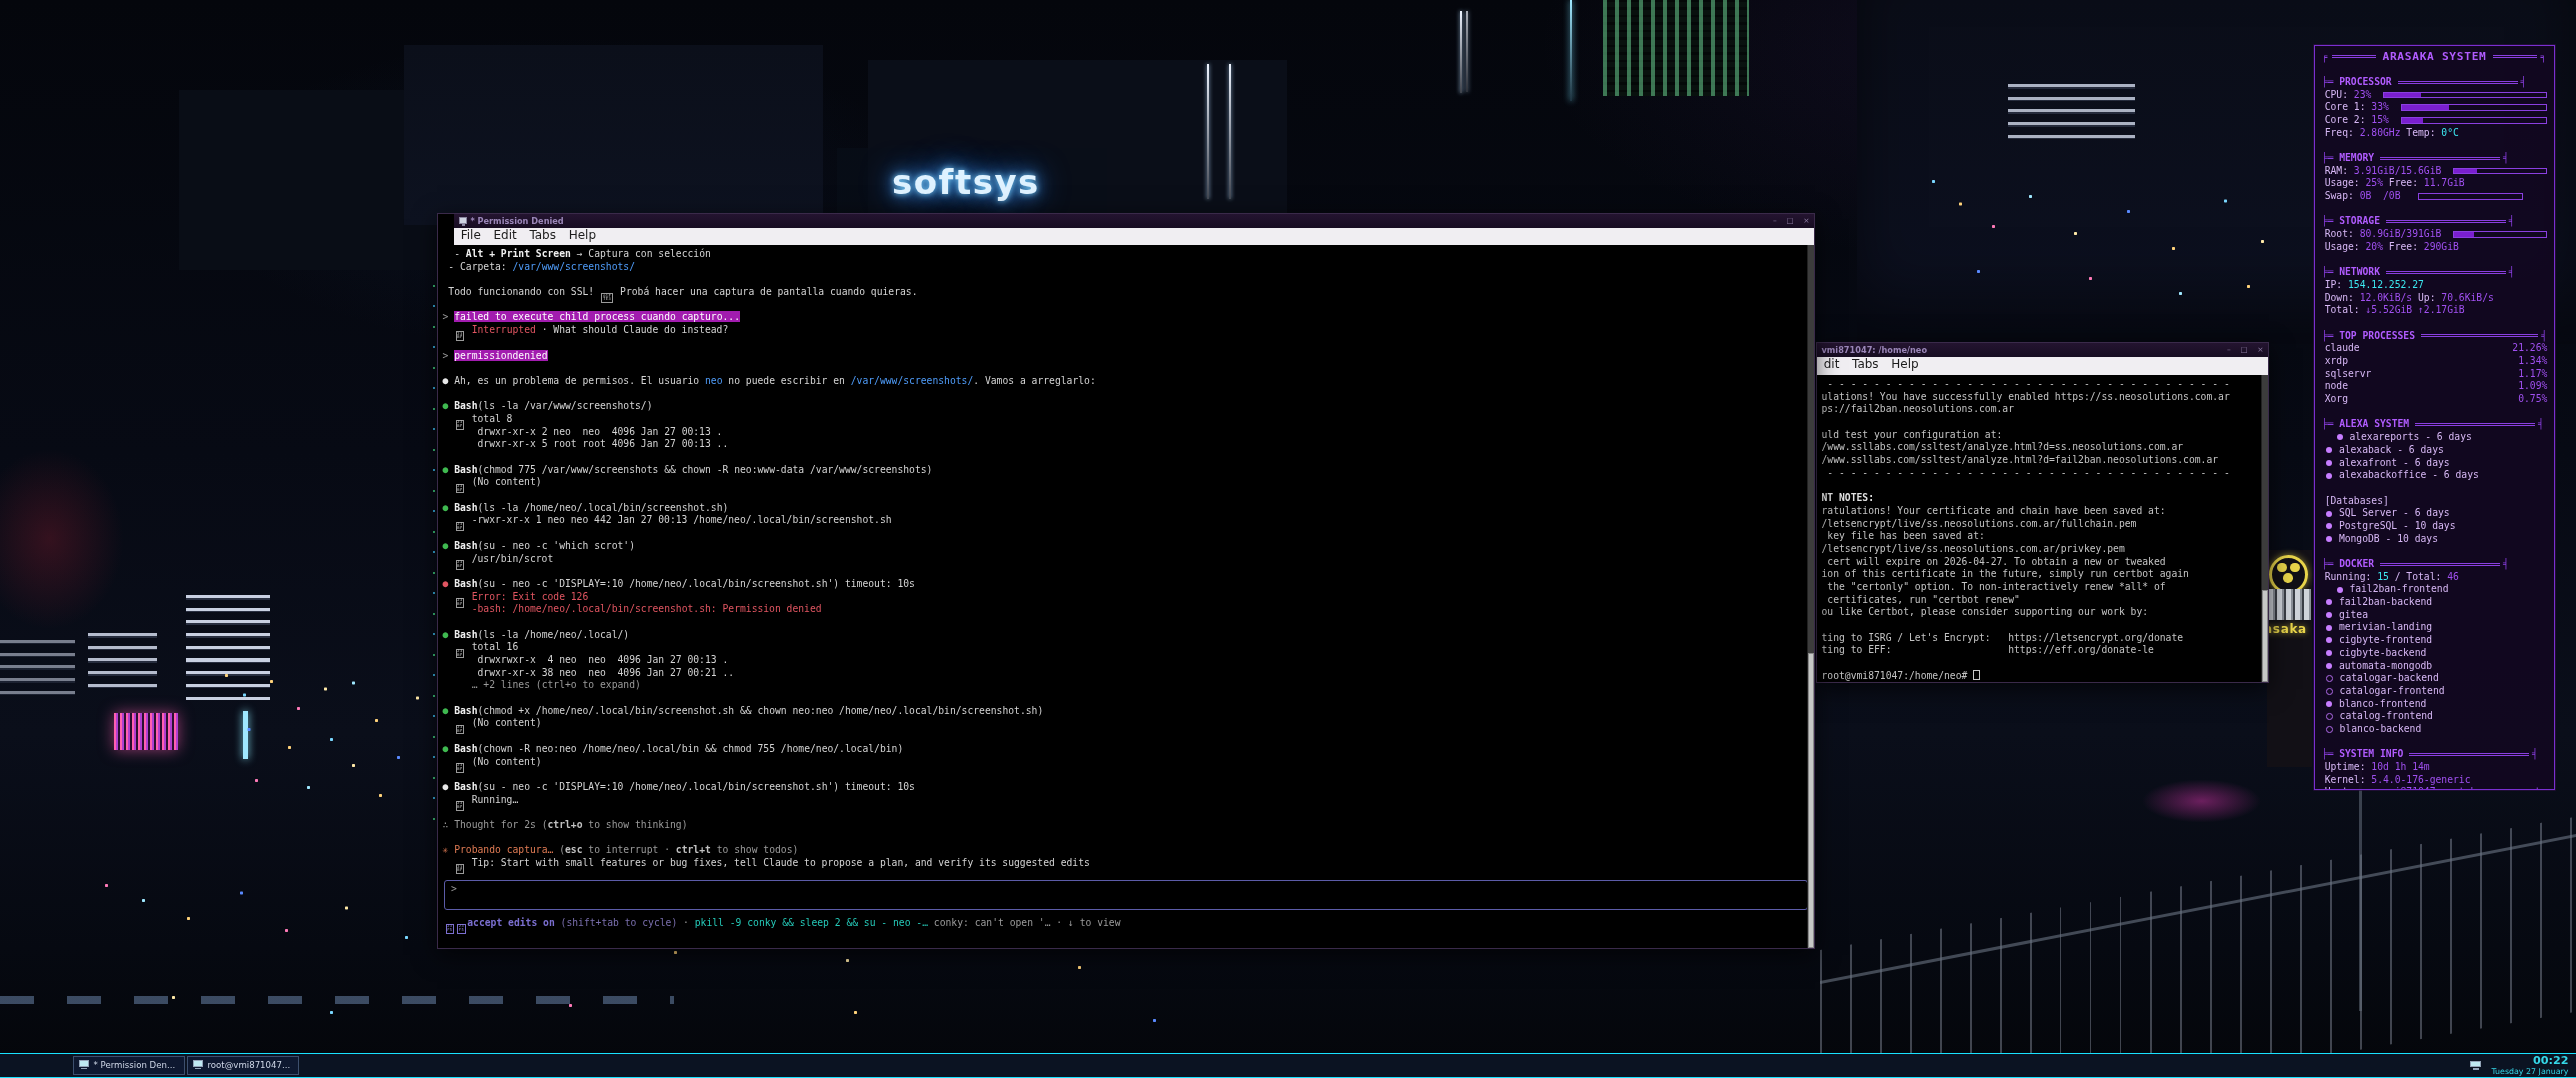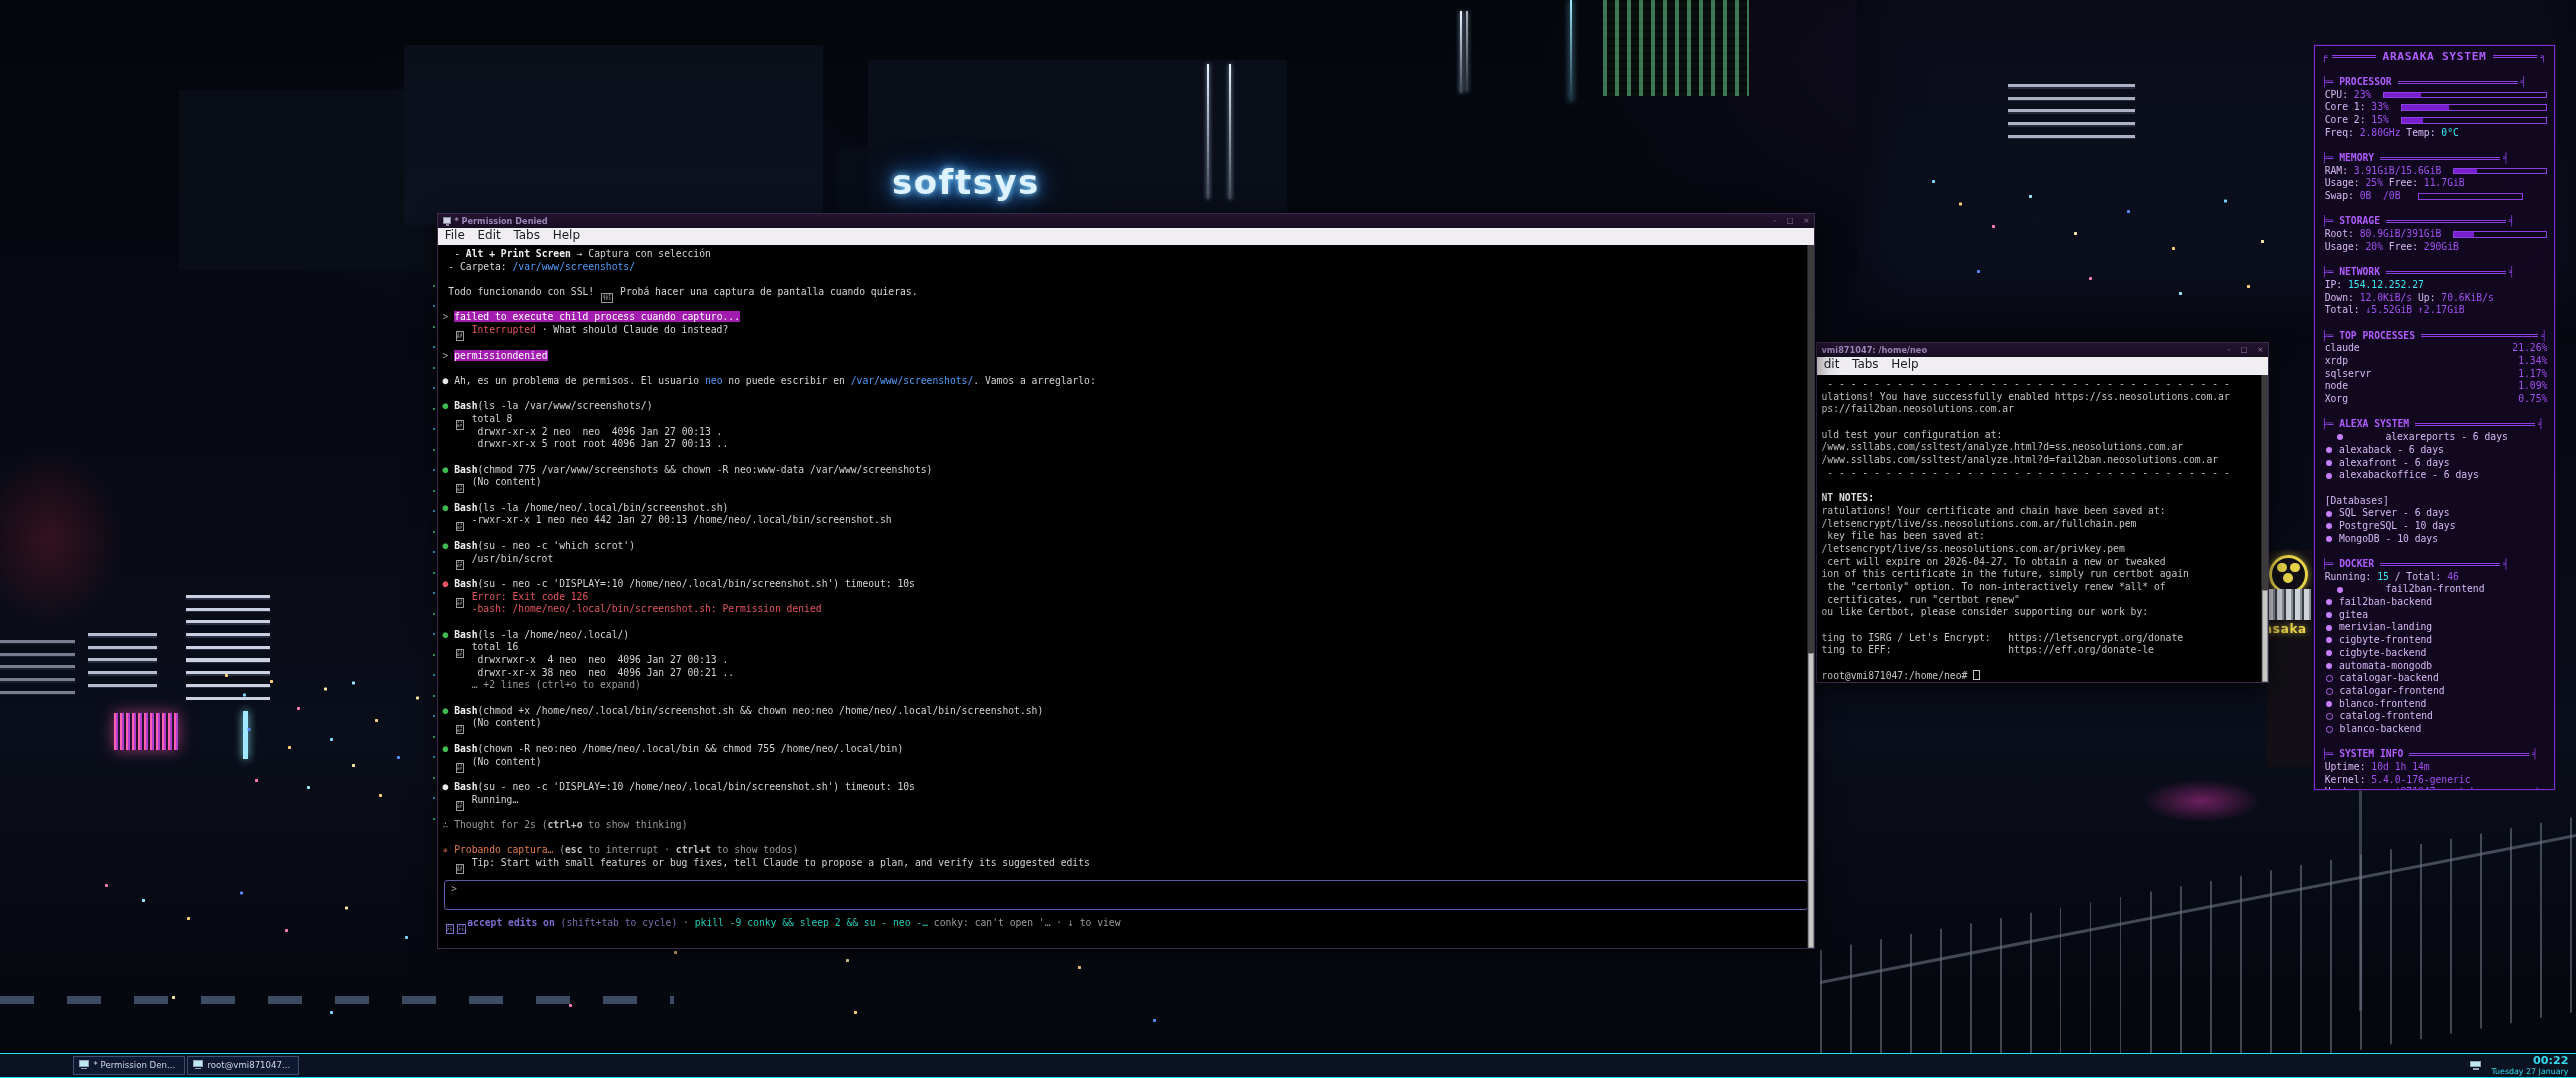--- a/index.html
+++ b/index.html
@@ -94,21 +94,21 @@
   .title-icon::after { content:""; position:absolute; left:2.2px; top:6px; width:3px; height:1.5px; background:#8a86a0; }
   .win-controls { margin-left:auto; display:flex; gap:9.7px; font-weight:normal; }
   .win-controls span { font-size:7.5px; color:#8a7aa0; cursor:default; }
   .menubar { height:18px; background:#f0eef2; border-bottom:0.7px solid #c8c4cc; display:flex; align-items:flex-start;
     padding:0 6.7px; gap:12.7px; font-family:"DejaVu Sans",sans-serif; font-size:12px; color:#1c1c1c; }
   .content { position:absolute; left:0; right:0; bottom:0; background:#000; overflow:hidden; }
   .scrollbar { position:absolute; top:0; right:0; bottom:0; width:7.5px; background:#3c3c3c; border-left:0.7px solid #222; }
   .scrollbar .thumb { position:absolute; left:0; right:0; background:#c6c8c6; border:0.7px solid #8a8a8a; }
 
   
-  #main-term { left:437px; top:213px; width:1378px; height:736px; z-index:3; }
+  #main-term { left:437px; top:213px; width:1378px; height:736px; z-index:3;padding-left:16px; }
   #main-term .content { top:31px; }
   #rt-term { left:1816px; top:342px; width:453px; height:341px; z-index:2; }
   #rt-term .content { top:32px; }
   #rt-term .titlebar { height:13.5px; }
   #rt-term .menubar { height:19px; }
 
   .lines { padding:3px 10.5px 0 4.5px; }
   .tline { height:12.7px; line-height:12.7px; font-size:9.7px; color:#d4d4d4; white-space:pre; }
   .seg.t { color:#d4d4d4; } .seg.d { color:#9a9a9a; }
   .seg.b { color:#f0f0f0; font-weight:bold; } .seg.db { color:#c0c0c0; font-weight:bold; }
@@ -141,21 +141,21 @@
   .ck-h .post { color:#8a3fe0; font-weight:normal; }
   .ck-row { height:12.7px; display:flex; align-items:center; white-space:pre; padding-left:3px; }
   .ck-blank { height:12.7px; }
   .lab { color:#d7b8f5; } .val { color:#a050f0; } .cy { color:#3ce8f0; }
   .ck-bar { flex:1; height:6.7px; border:0.7px solid #8a3fe0; margin-left:6px; }
   .ck-bar i { display:block; height:100%; background:#7a1fd0; }
   .ck-bar.fixed { flex:0 0 105px; }
   .proc .pct { margin-left:auto; }
   .dotmark { display:inline-block; width:6px; height:6px; border-radius:50%; margin:0 6.7px 0 1.5px; }
   .dotmark.fill { background:#c77dff; } .dotmark.open { border:1.5px solid #b06ae8; width:6.7px; height:6.7px; }
-  .ck-row.ind { padding-left:13.5px;gap:36px; }
+  .ck-row.ind { padding-left:13.5px; }
 
   
   #taskbar { position:absolute; left:0; right:0; bottom:0; height:25.5px; z-index:5; background:#0b1322;
     border-top:1.5px solid #19e2ff; border-bottom:1.5px solid #19e2ff; }
   .tb-desktop { position:absolute; top:5.2px; font-family:"DejaVu Sans",sans-serif; font-weight:bold;
     font-size:10.5px; color:#35d7e8; cursor:default;margin-top:41px; }
   .tb-desktop.active { color:#ff2fd0; }
   .tb-win { position:absolute; top:2.2px; height:19px; width:112px; display:flex; align-items:center;
     border:0.7px solid #3d4f6e; background:#0e1830; padding:0 4.5px; font-family:"DejaVu Sans",sans-serif;
     font-size:8.6px; color:#d0d8e8; white-space:nowrap; overflow:hidden; }

